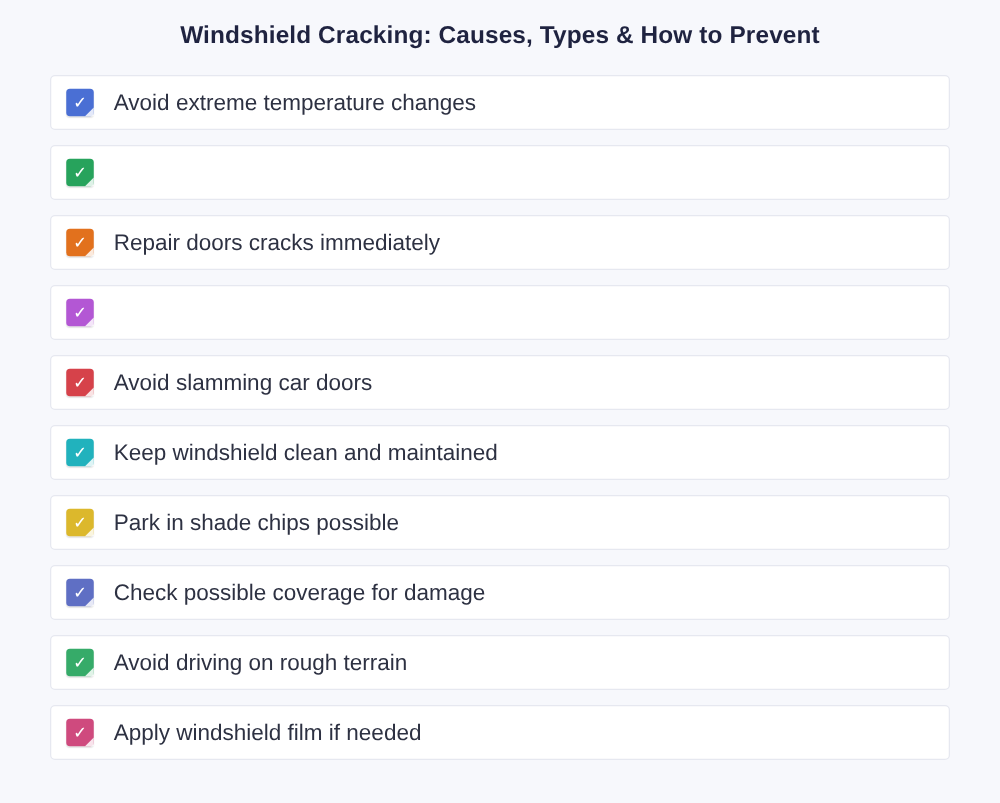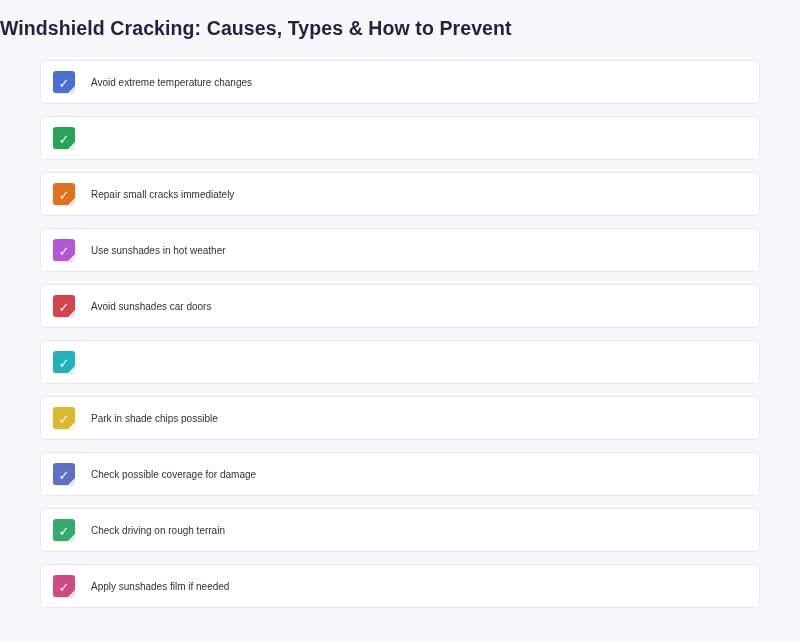--- a/index.html
+++ b/index.html
@@ -14,21 +14,21 @@
     overflow: hidden;
   }
   .page {
     width: 800px;
     height: 642px;
     box-sizing: border-box;
     padding: 0;
     position: relative;
   }
   .title {
-    text-align: left;
+    text-align: center;
     font-size: 19.5px;
     font-weight: bold;
     color: #1f2340;
     margin: 0;
     padding-top: 17px;
     padding-bottom: 0;
     letter-spacing: 0.1px;
   }
   .list {
     margin: 0;
@@ -72,21 +72,21 @@
     content: "";
     position: absolute;
     right: 0;
     bottom: 0;
     border-width: 0 0 7px 7px;
     border-style: solid;
     border-color: transparent transparent rgba(255,255,255,0.85) transparent;
   }
   .label {
     margin-left: 16px;
-    font-size: 10px;
+    font-size: 18px;
     color: #2d3142;
     white-space: nowrap;
   }
 </style>
 </head>
 <body>
 
 <div class="page">
   <h1 class="title">Windshield Cracking: Causes, Types &amp; How to Prevent</h1>
   <ul class="list" id="checklist">
@@ -98,57 +98,57 @@
       </li>
       <li class="row">
         <span class="chk" style="background: rgb(39, 163, 92);">
           <span class="tick">✓</span>
         </span>
       </li>
       <li class="row">
         <span class="chk" style="background: rgb(226, 113, 29);">
           <span class="tick">✓</span>
         </span>
-        <span class="label">Repair small cracks immediately</span>
+        <span class="label">Repair doors cracks immediately</span>
       </li>
       <li class="row">
         <span class="chk" style="background: rgb(179, 87, 212);">
           <span class="tick">✓</span>
         </span>
-        <span class="label">Use sunshades in hot weather</span>
       </li>
       <li class="row">
         <span class="chk" style="background: rgb(214, 66, 74);">
           <span class="tick">✓</span>
         </span>
-        <span class="label">Avoid sunshades car doors</span>
+        <span class="label">Avoid slamming car doors</span>
       </li>
       <li class="row">
         <span class="chk" style="background: rgb(33, 178, 189);">
           <span class="tick">✓</span>
         </span>
+        <span class="label">Keep windshield clean and maintained</span>
       </li>
       <li class="row">
         <span class="chk" style="background: rgb(220, 184, 44);">
           <span class="tick">✓</span>
         </span>
         <span class="label">Park in shade chips possible</span>
       </li>
       <li class="row">
         <span class="chk" style="background: rgb(95, 111, 196);">
           <span class="tick">✓</span>
         </span>
         <span class="label">Check possible coverage for damage</span>
       </li>
       <li class="row">
         <span class="chk" style="background: rgb(54, 171, 105);">
           <span class="tick">✓</span>
         </span>
-        <span class="label">Check driving on rough terrain</span>
+        <span class="label">Avoid driving on rough terrain</span>
       </li>
       <li class="row">
         <span class="chk" style="background: rgb(207, 74, 126);">
           <span class="tick">✓</span>
         </span>
-        <span class="label">Apply sunshades film if needed</span>
+        <span class="label">Apply windshield film if needed</span>
       </li>
     </ul>
 </div>
 
 </body></html>

